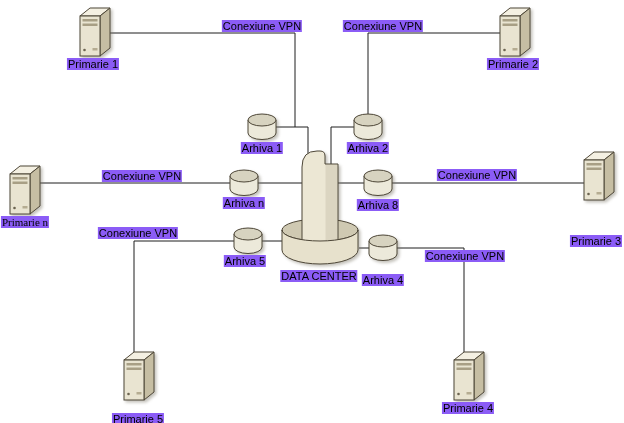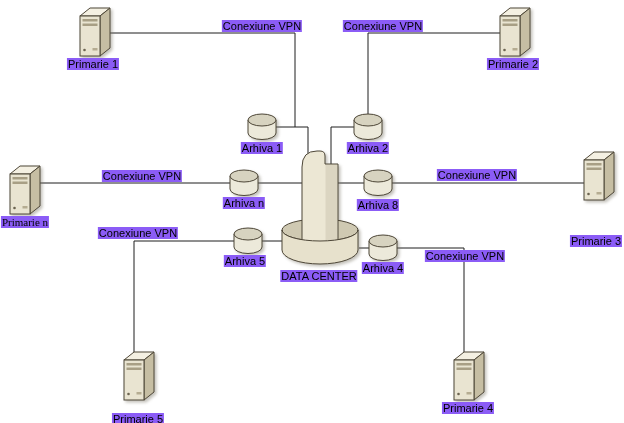--- a/index.html
+++ b/index.html
@@ -99,17 +99,17 @@
   <div class="lbl" style="left:25px;top:216px;font-family:Liberation Serif, serif;">Primarie n</div>
   <div class="lbl" style="left:596px;top:202px;margin-top:33px;">Primarie 3</div>
   <div class="lbl" style="left:138px;top:413px;">Primarie 5</div>
   <div class="lbl" style="left:468px;top:402px;">Primarie 4</div>
 
   <div class="lbl" style="left:262px;top:142px;">Arhiva 1</div>
   <div class="lbl" style="left:368px;top:142px;">Arhiva 2</div>
   <div class="lbl" style="left:244px;top:197px;">Arhiva n</div>
   <div class="lbl" style="left:378px;top:199px;">Arhiva 8</div>
   <div class="lbl" style="left:245px;top:255px;">Arhiva 5</div>
-  <div class="lbl" style="left:383px;top:262px;text-align:right;">Arhiva 4</div>
+  <div class="lbl" style="left:383px;top:274px;text-align:right;">Arhiva 4</div>
 
   <div class="lbl" style="left:319px;top:270px;">DATA CENTER</div>
 
 </div>
 
 </body></html>

